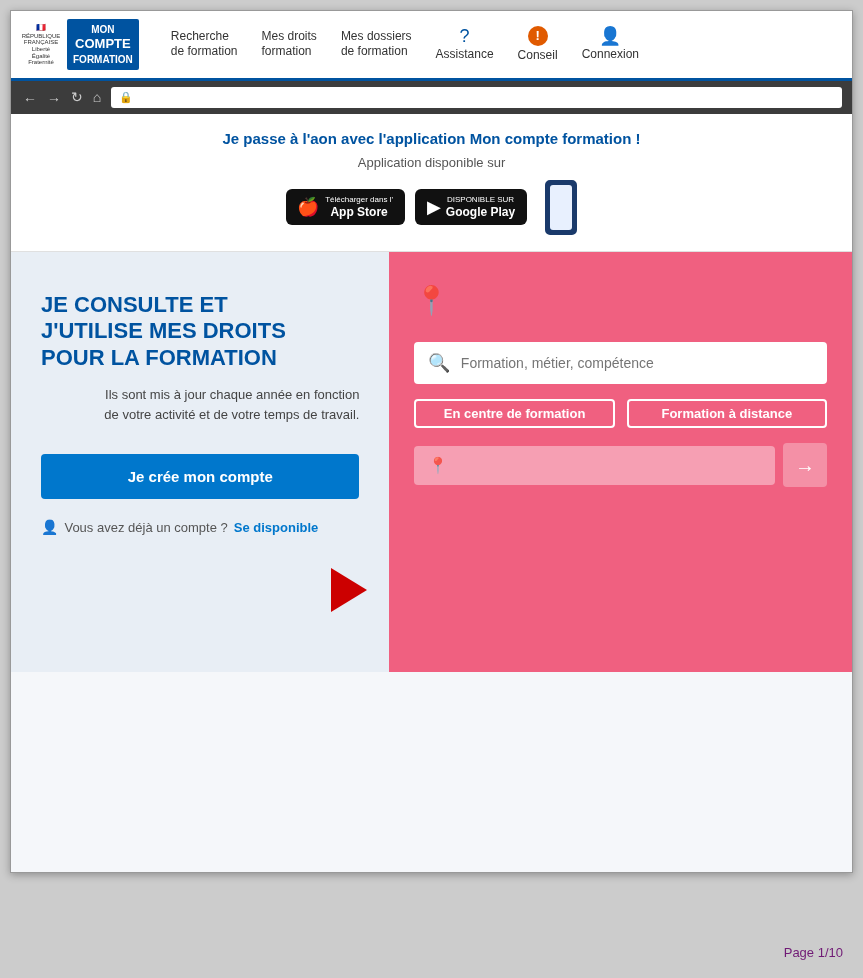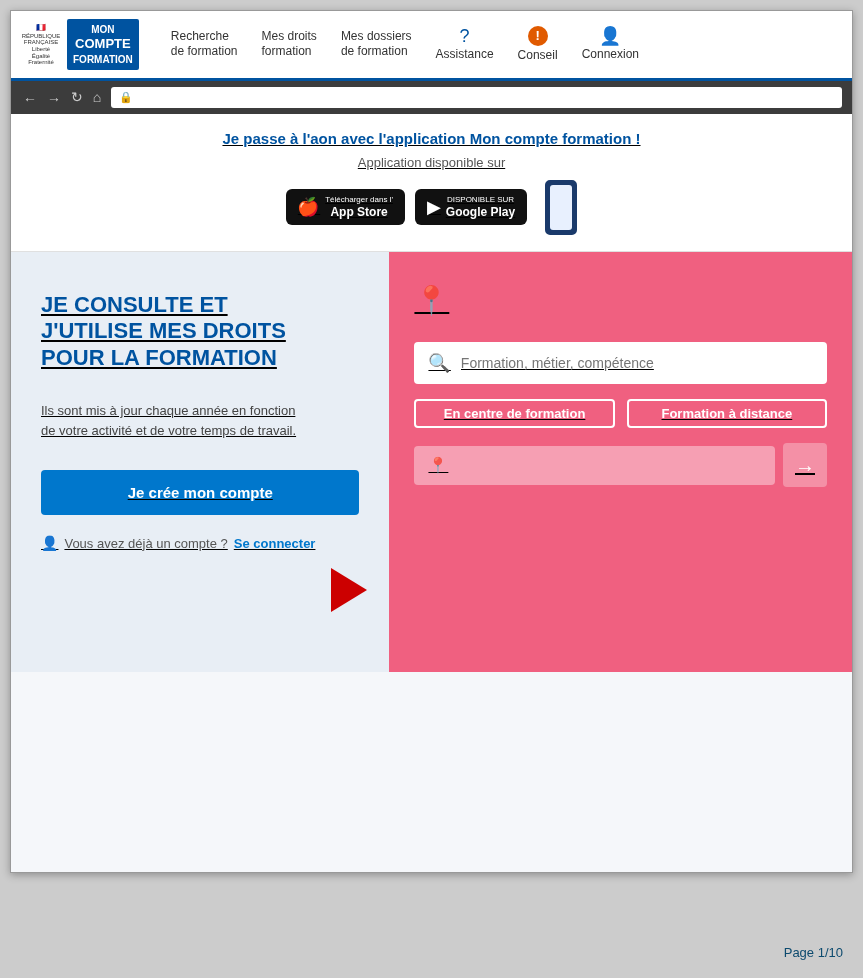--- a/index.html
+++ b/index.html
@@ -134,21 +134,20 @@
       align-items: center;
       gap: 6px;
     }
 
     .lock-icon { color: #555; font-size: 11px; }
 
     
     .main-content {
       background: #f5f7fa;
       padding: 0;
-      text-decoration: underline;
     }
 
     
     .app-banner {
       background: #fff;
       text-align: center;
       padding: 16px 20px;
       border-bottom: 1px solid #e0e0e0;
     }
 
@@ -224,30 +223,30 @@
       display: flex;
       flex-direction: column;
       justify-content: flex-start;
     }
 
     .left-panel-title {
       color: #0053a0;
       font-size: 22px;
       font-weight: 900;
       line-height: 1.2;
-      margin-bottom: 30px;
+      margin-bottom: 14px;
       text-transform: uppercase;
     }
 
     .left-panel-desc {
       color: #444;
       font-size: 13px;
       line-height: 1.5;
       margin-bottom: 30px;
-      text-align: left;
+      text-align: right;
     }
 
     .create-account-btn {
       background: #0077cc;
       color: #fff;
       border: none;
       border-radius: 4px;
       padding: 14px 20px;
       font-size: 15px;
       font-weight: bold;
@@ -391,21 +390,21 @@
       background: #f5f7fa;
       height: 200px;
     }
 
     
     .page-number {
       position: absolute;
       bottom: 18px;
       right: 20px;
       font-size: 13px;
-      color: #0c4a6e;
+      color: #701a75;
     }
 
     
     .hero-wrapper {
       position: relative;
     }
 
     .arrow-container {
       position: absolute;
       left: 320px;
@@ -509,21 +508,21 @@
         <div class="left-panel">
           <div class="left-panel-title" style="white-space:pre-line;">JE CONSULTE ET
 J'UTILISE MES DROITS
 POUR LA FORMATION</div>
           <div class="left-panel-desc" style="white-space:pre-line;">Ils sont mis à jour chaque année en fonction
 de votre activité et de votre temps de travail.</div>
           <button class="create-account-btn">Je crée mon compte</button>
           <div class="login-link-row">
             <span class="person-icon">👤</span>
             <span>Vous avez déjà un compte ?</span>
-            <a href="#">Se connecter</a>
+            <a href="#">Se disponible</a>
           </div>
         </div>
 
         <div class="right-panel">
           <div class="right-panel-title">
             <span class="pin-icon">📍</span>
           </div>
 
           <div class="search-box">
             <span class="search-icon">🔍</span>

